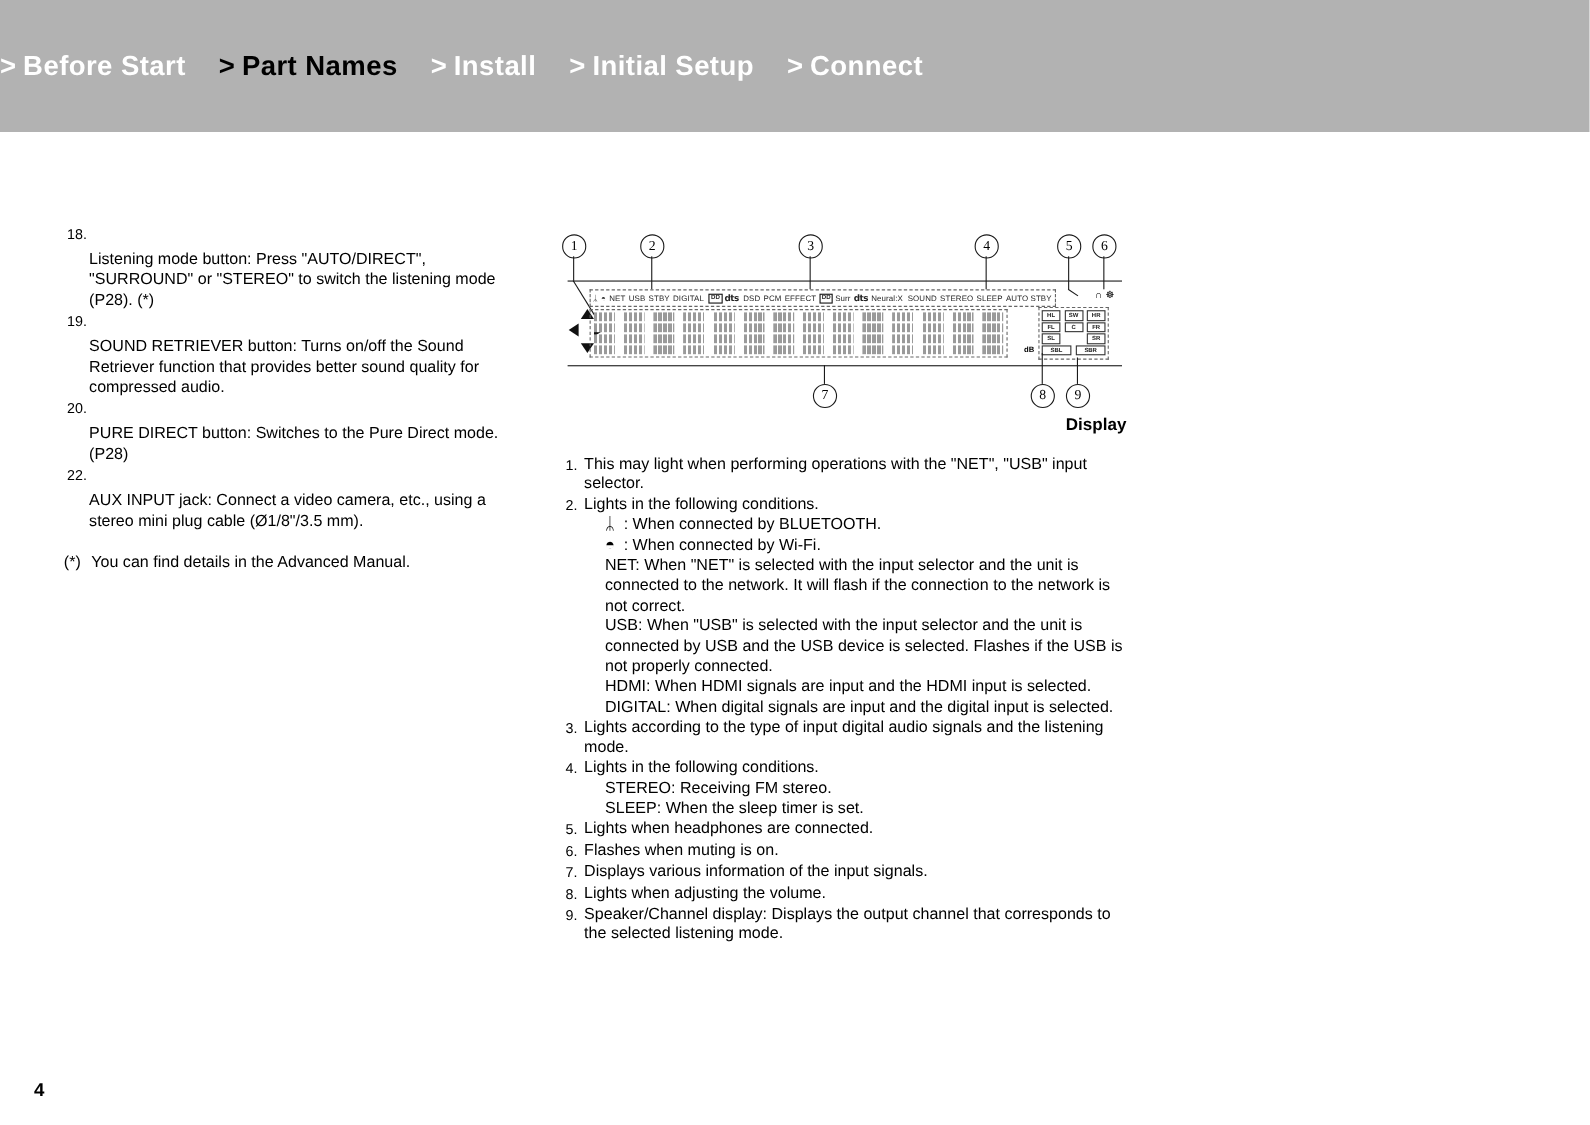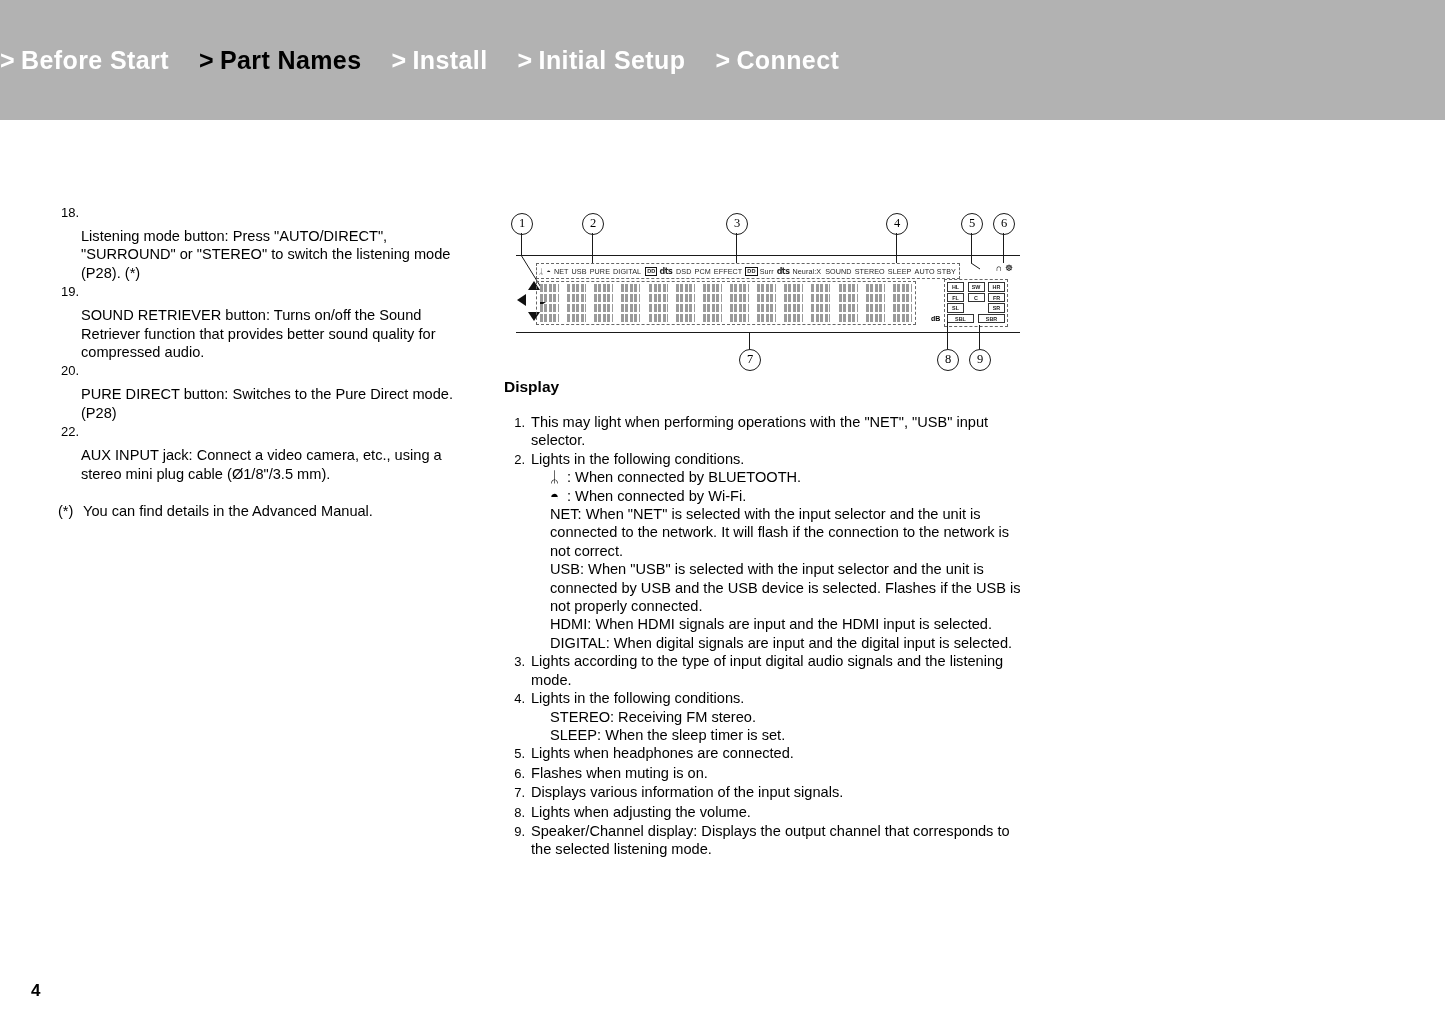--- a/index.html
+++ b/index.html
@@ -104,20 +104,21 @@
     flex: 0 0 auto;
     text-align: left;
     font-size: 15px;
     line-height: 18.4px;
   }
 
   .section-head {
     font-size: 15.5px;
     font-weight: bold;
     margin: 0 0 17px 0;
+    text-align: right;
   }
 
   
   .diagram {
     position: absolute;
     left: 504px;
     top: 93px;
     width: 516px;
     height: 155px;
   }
@@ -378,21 +379,21 @@
       <div class="tri tri-dn"></div>
       <div class="tri tri-lf"></div>
       <div class="tri tri-rt"></div>
     </div>
 
     <div class="ind-strip">
       <span class="g">ᛦ</span>
       <span class="g">◓</span>
       <span class="g">NET</span>
       <span class="g">USB</span>
-      <span class="g">PURE</span>
+      <span class="g">STBY</span>
       <span class="g">DIGITAL</span>
       <span class="gap"></span>
       <span class="logo-box">DD</span>
       <span class="dts-logo">dts</span>
       <span class="gap2"></span>
       <span class="g">DSD</span>
       <span class="g">PCM</span>
       <span class="g">EFFECT</span>
       <span class="logo-box">DD</span>
       <span class="g">Surr</span>

